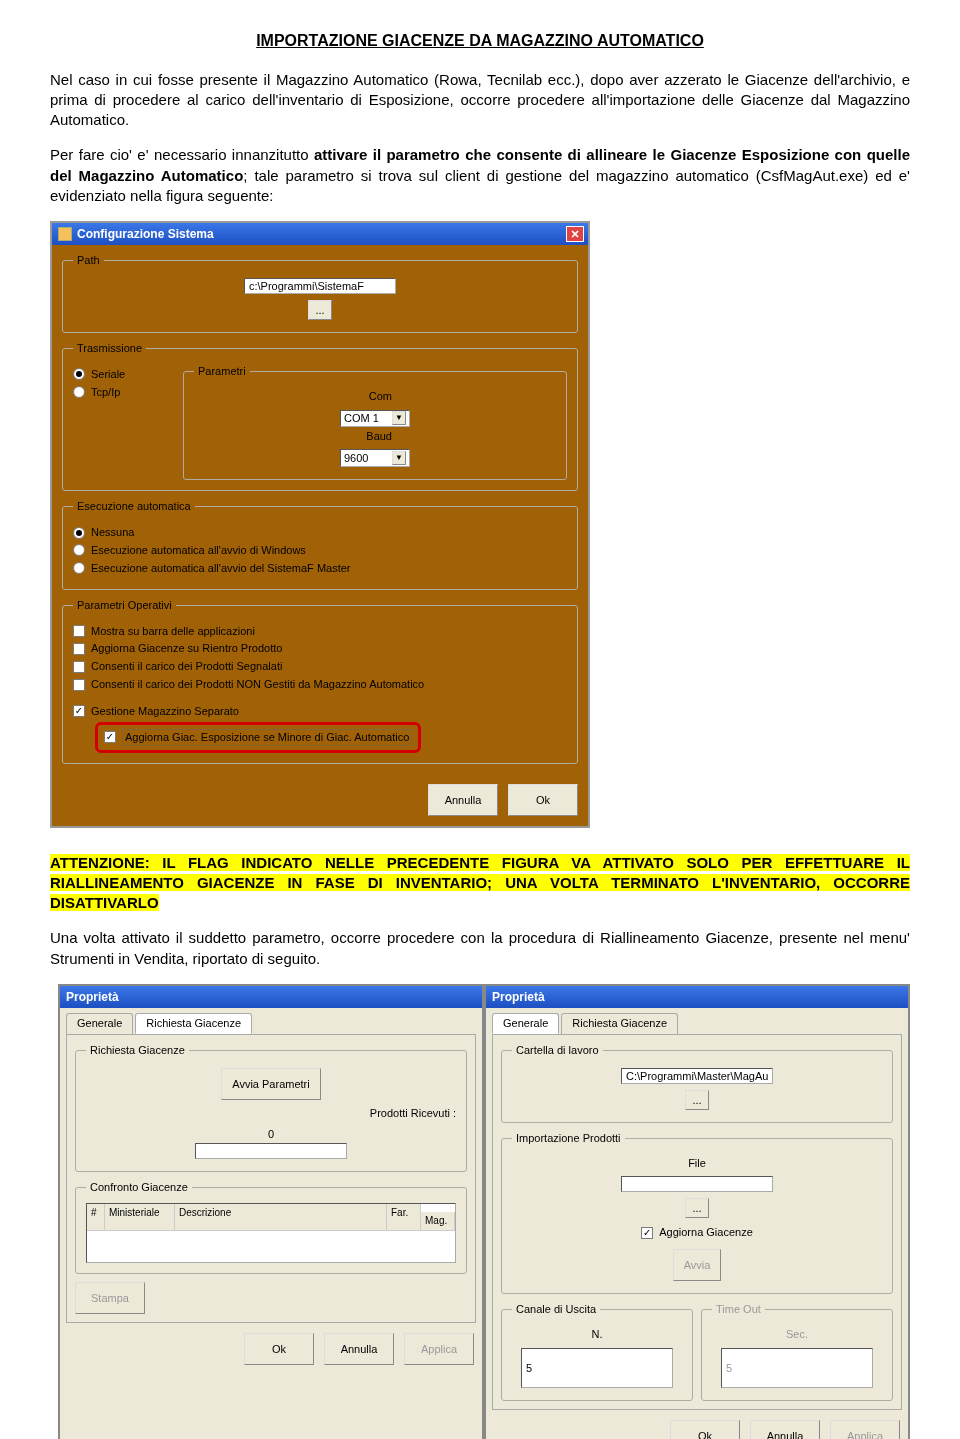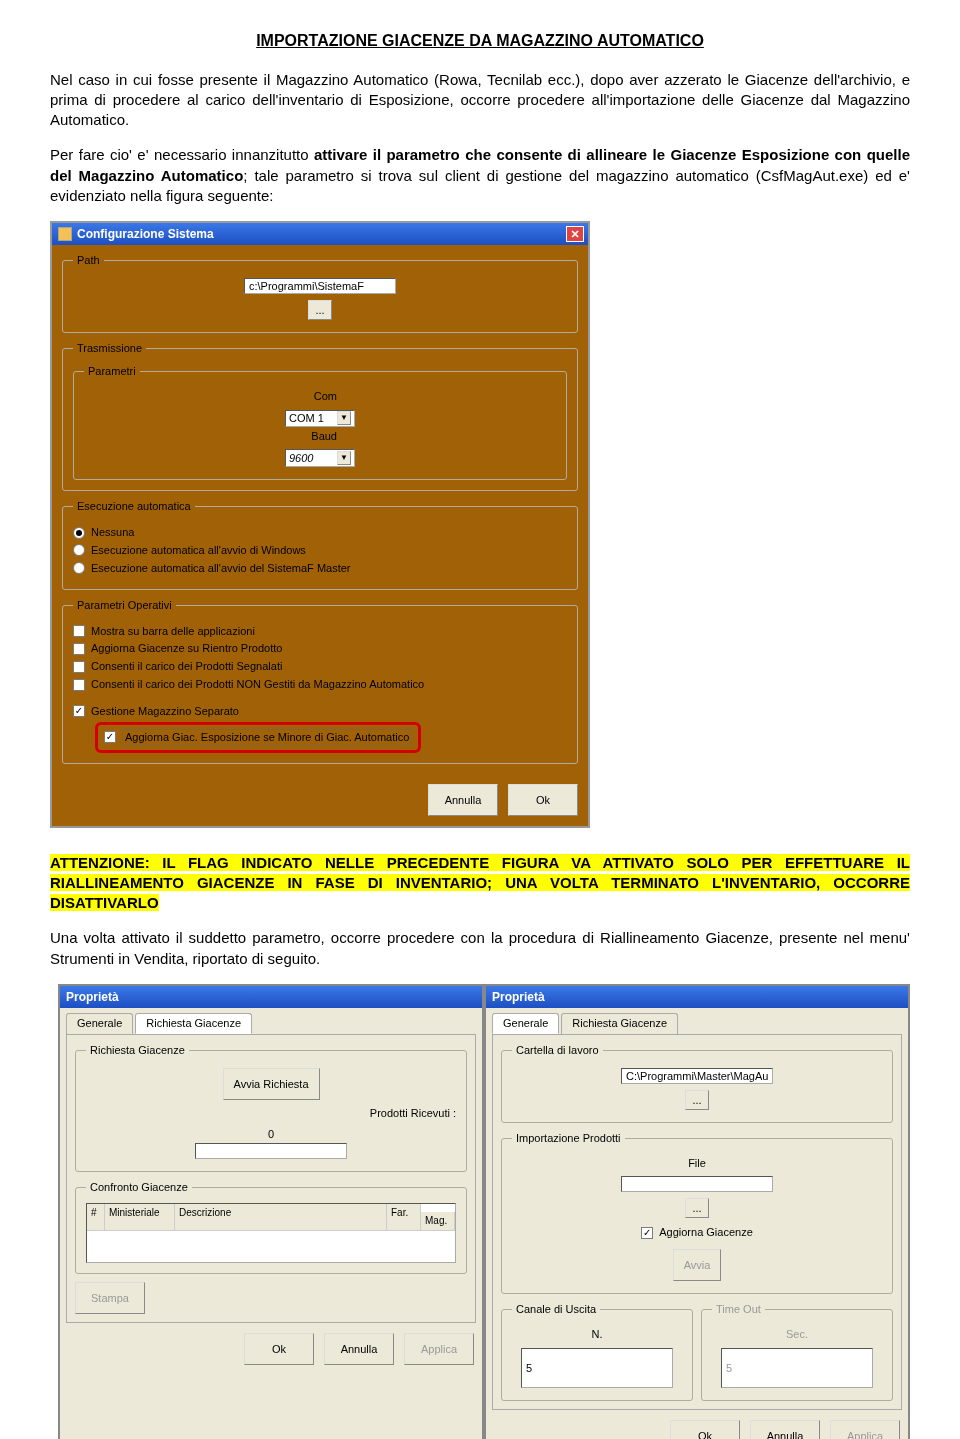--- a/index.html
+++ b/index.html
@@ -184,32 +184,42 @@
       <legend>Path</legend>
       <div class="row">
         <input class="txt" value="c:\Programmi\SistemaF" style="">
         <button class="smbtn">...</button>
       </div>
     </fieldset>
 
     <fieldset class="grp">
       <legend>Trasmissione</legend>
       <div style="display:flex;gap:20px;">
+        <div style="width:90px;">
+          <div class="radio">
+            <span class="radio-dot sel"></span>
+            <span>Seriale</span>
+          </div>
+          <div class="radio">
+            <span class="radio-dot"></span>
+            <span>Tcp/Ip</span>
+          </div>
+        </div>
         <fieldset class="grp" style="flex:1;margin:0;">
           <legend>Parametri</legend>
           <div class="row">
             <span style="width:34px;text-align:right;">Com</span>
             <div class="combo" style="flex:1;">
               <span>COM 1</span>
               <span class="arrow">▼</span>
             </div>
           </div>
           <div class="row">
             <span style="width:34px;text-align:right;">Baud</span>
-            <div class="combo" style="width:63px;font-style:italic;">
+            <div class="combo" style="width:63px;">
               <span>9600</span>
               <span class="arrow">▼</span>
             </div>
           </div>
         </fieldset>
       </div>
     </fieldset>
 
     <fieldset class="grp">
       <legend>Esecuzione automatica</legend>
@@ -281,21 +291,21 @@
     </div>
     <div class="tabs">
       <div class="tab">Generale</div>
       <div class="tab active">Richiesta Giacenze</div>
     </div>
     <div class="tabbody ece">
 
       <fieldset class="grp">
         <legend>Richiesta Giacenze</legend>
         <div class="row">
-          <button class="btn" style="min-width:auto;">Avvia Richiesta</button>
+          <button class="btn" style="min-width:auto;">Avvia Parametri</button>
           <span style="margin-left:auto;" class="lbl-small">Prodotti Ricevuti :</span>
           <span class="lbl-small">0</span>
         </div>
         <div class="row">
             <input class="txt" style="">
           </div>
       </fieldset>
 
       <fieldset class="grp">
         <legend>Confronto Giacenze</legend>

